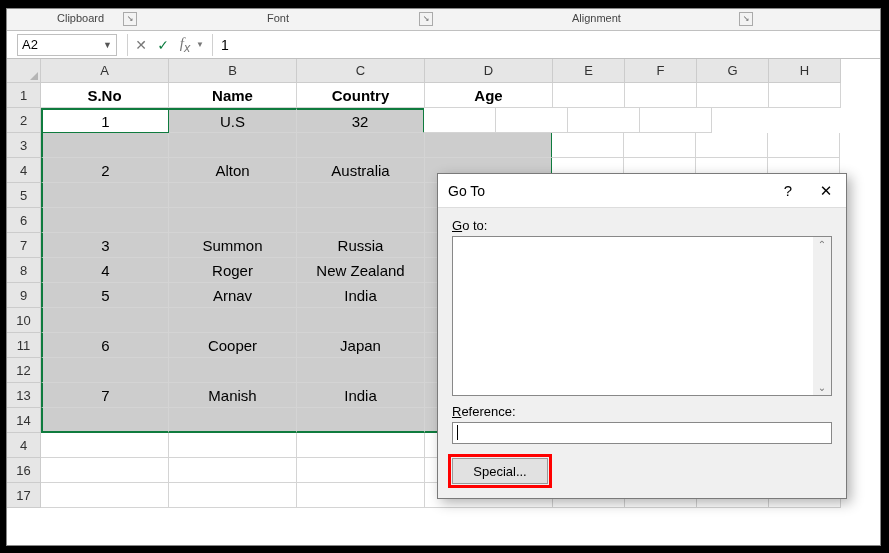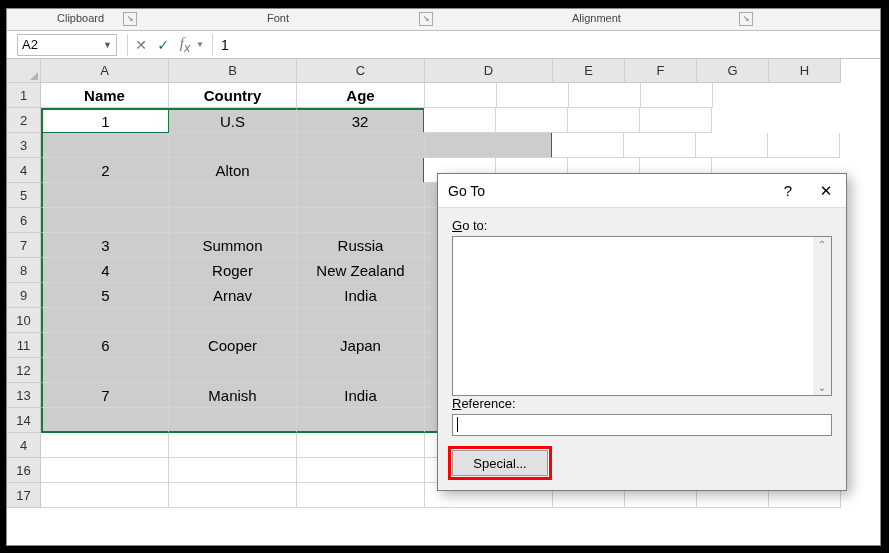--- a/index.html
+++ b/index.html
@@ -118,20 +118,21 @@
         <div class="rowhead" style="height: 25px; line-height: 25px;">11</div>
         <div class="rowhead" style="height: 25px; line-height: 25px;">12</div>
         <div class="rowhead" style="height: 25px; line-height: 25px;">13</div>
         <div class="rowhead" style="height: 25px; line-height: 25px;">14</div>
         <div class="rowhead" style="height: 25px; line-height: 25px;">4</div>
         <div class="rowhead" style="height: 25px; line-height: 25px;">16</div>
         <div class="rowhead" style="height: 25px; line-height: 25px;">17</div>
       </div>
     <div class="cells" id="cells">
         <div class="row">
+          <div class="cell hdr" style="width: 128px; height: 25px;">S.No</div>
           <div class="cell hdr" style="width: 128px; height: 25px;">Name</div>
           <div class="cell hdr" style="width: 128px; height: 25px;">Country</div>
           <div class="cell hdr" style="width: 128px; height: 25px;">Age</div>
           <div class="cell" style="width: 72px; height: 25px;"></div>
           <div class="cell" style="width: 72px; height: 25px;"></div>
           <div class="cell" style="width: 72px; height: 25px;"></div>
           <div class="cell" style="width: 72px; height: 25px;"></div>
         </div>
         <div class="row">
           <div class="cell sel active thick-top thick-left" style="width: 128px; height: 25px;">1</div>
@@ -148,20 +149,21 @@
           <div class="cell sel" style="width: 128px; height: 25px;"></div>
           <div class="cell sel thick-right-edge" style="width: 128px; height: 25px;"></div>
           <div class="cell" style="width: 72px; height: 25px;"></div>
           <div class="cell" style="width: 72px; height: 25px;"></div>
           <div class="cell" style="width: 72px; height: 25px;"></div>
           <div class="cell" style="width: 72px; height: 25px;"></div>
         </div>
         <div class="row">
           <div class="cell sel thick-left" style="width: 128px; height: 25px;">2</div>
           <div class="cell sel" style="width: 128px; height: 25px;">Alton</div>
+          <div class="cell sel" style="width: 128px; height: 25px;">Australia</div>
           <div class="cell sel thick-right-edge" style="width: 128px; height: 25px;"></div>
           <div class="cell" style="width: 72px; height: 25px;"></div>
           <div class="cell" style="width: 72px; height: 25px;"></div>
           <div class="cell" style="width: 72px; height: 25px;"></div>
           <div class="cell" style="width: 72px; height: 25px;"></div>
         </div>
         <div class="row">
           <div class="cell sel thick-left" style="width: 128px; height: 25px;"></div>
           <div class="cell sel" style="width: 128px; height: 25px;"></div>
           <div class="cell sel" style="width: 128px; height: 25px;"></div>
@@ -306,21 +308,21 @@
     <div class="dlg-body">
       <div class="dlg-label">
         <span></span><span class="u">G</span><span>o to:</span>
       </div>
       <div class="list">
         <div class="list-scroll">
           <span>⌃</span>
           <span>⌄</span>
         </div>
       </div>
-      <div class="dlg-label" style="">
+      <div class="dlg-label" style="margin-top:8px">
         <span></span><span class="u">R</span><span>eference:</span>
       </div>
       <div class="ref-wrap">
         <input class="ref-input" value="" style="">
         <div class="caret"></div>
       </div>
     </div>
     <div class="dlg-buttons">
       <button class="btn hl-red" style="margin-right:auto">Special...</button>
     </div>

